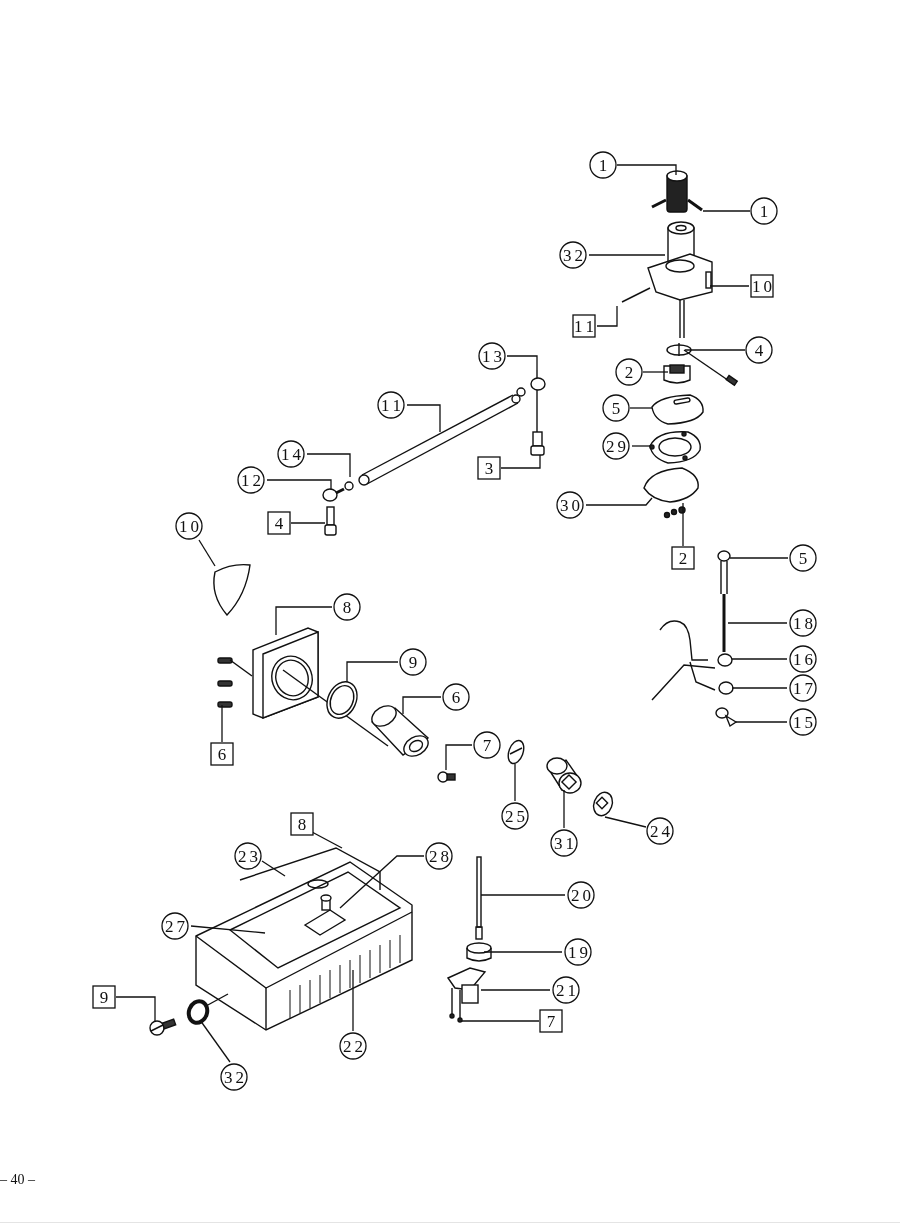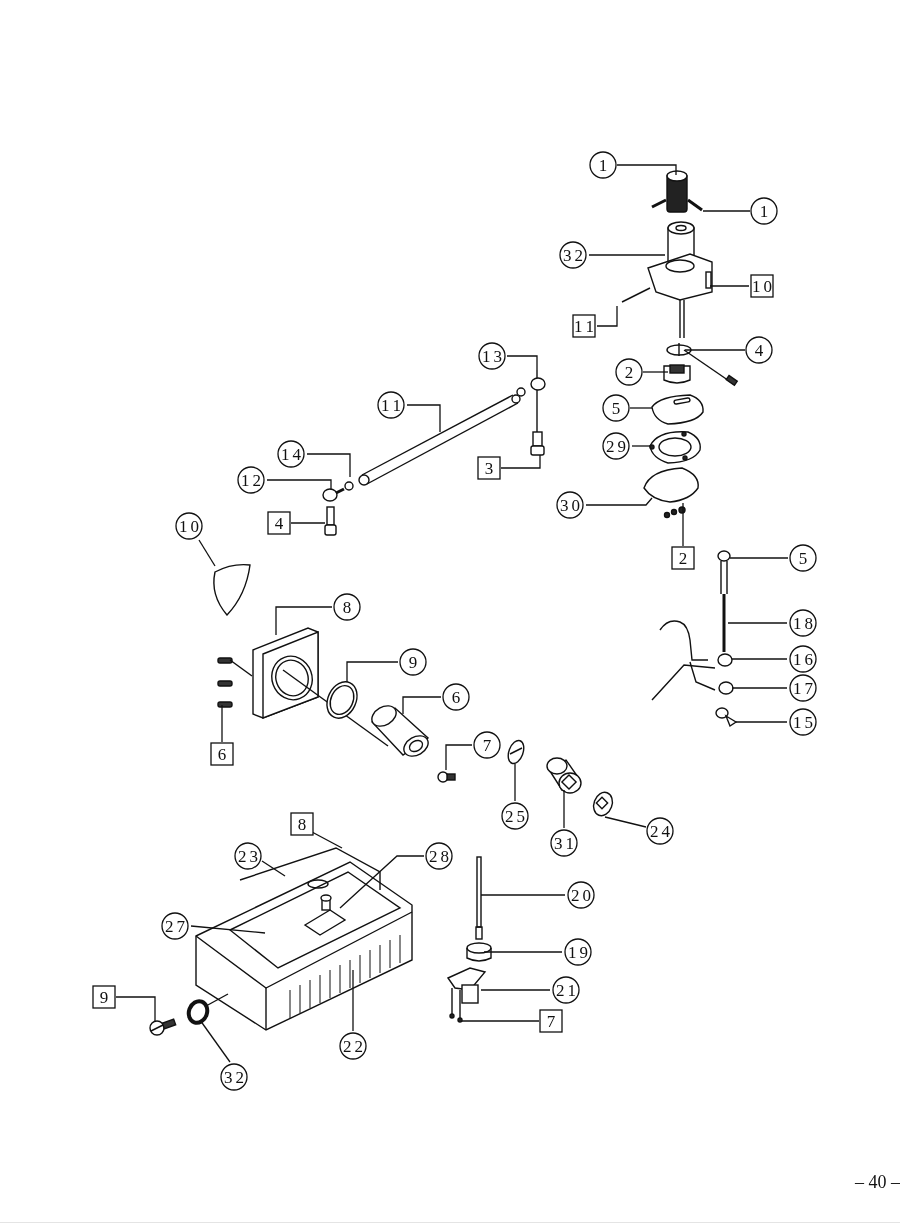--- a/index.html
+++ b/index.html
@@ -1,19 +1,19 @@
 <!DOCTYPE html>
 <html><head>
 <meta charset="utf-8">
 <style>
   html,body{margin:0;padding:0;background:#fff;}
   body{width:900px;height:1230px;position:relative;overflow:hidden;font-family:"Liberation Serif","DejaVu Serif",serif;color:#111;}
   #diagram{position:absolute;left:0;top:0;width:900px;height:1230px;}
   .callout-text{font-family:"Liberation Serif","DejaVu Serif",serif;font-size:17px;fill:#111;}
-  .page-number{position:absolute;left:0;width:900px;top:1172px;text-align:right;font-size:18px;font-family:"Liberation Serif","DejaVu Serif",serif;}
+  .page-number{position:absolute;left:0;width:900px;top:1172px;text-align:left;font-size:14px;font-family:"Liberation Serif","DejaVu Serif",serif;}
   .bottom-rule{position:absolute;left:0;top:1222px;width:900px;height:1px;background:#e4e4e4;}
 </style>
 </head>
 <body>
 
 <svg id="diagram" width="900" height="1230" viewBox="0 0 900 1230" xmlns="http://www.w3.org/2000/svg">
   <g fill="none" stroke="#111" stroke-width="1.4">
 
     <g>
       <rect x="667" y="174" width="20" height="38" rx="3" fill="#222"></rect>

